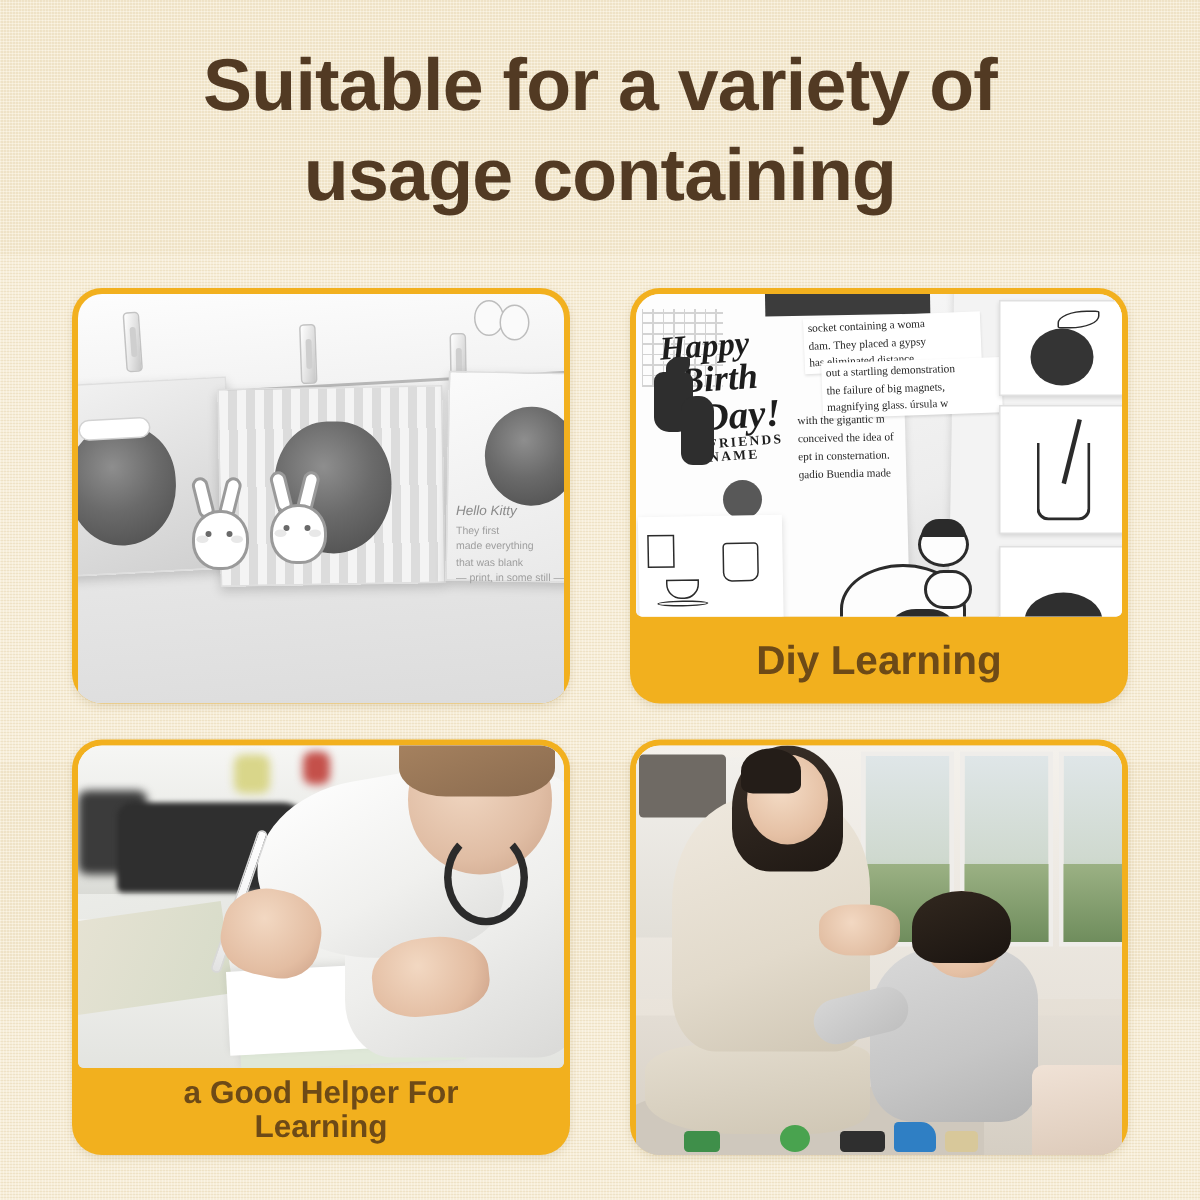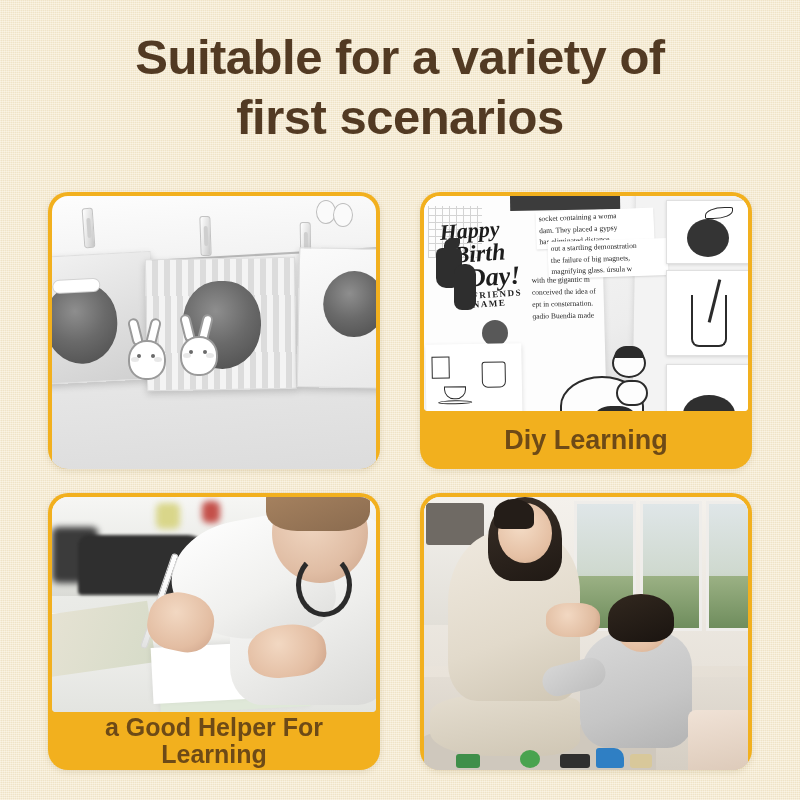--- a/index.html
+++ b/index.html
@@ -90,21 +90,21 @@
     align-items: center;
     justify-content: center;
     text-align: center;
     color: #6d4a17;
     font-size: 27px;
     font-weight: 700;
     line-height: 1.05;
     padding: 0 10px;
     white-space: pre-line;
   }
-  .card-label.two-line { font-size: 25px; line-height: 1.08; }
+  .card-label.two-line { font-size: 21px; line-height: 1.08; }
 
   
   .ph1 { background: linear-gradient(175deg,#fdfdfd 0%,#ebebeb 45%,#dcdcdc 100%); }
   .ph1 .string {
     position: absolute; left: -4%; top: 22%; width: 112%; height: 2px;
     background: #b9b9b9; transform: rotate(-3.2deg);
   }
   .ph1 .peg {
     position: absolute; width: 11px; height: 40px; border-radius: 3px;
     background: linear-gradient(100deg,#ffffff 0%,#e2e2e2 55%,#c6c6c6 100%);
@@ -363,21 +363,21 @@
   }
 </style>
 </head>
 <body>
 
 <div class="paper-texture"></div>
 
 <div class="page">
 
   <div class="headline">Suitable for a variety of
-first scenarios</div>
+usage containing</div>
 
   <div class="grid">
 
     <div class="card">
       <div class="card-photo ph1">
         <div class="string"></div>
         <div class="balloons">
           <div class="bl one"></div>
             <div class="bl two"></div>
         </div>
@@ -408,20 +408,27 @@
         <div class="bunny b2">
           <div class="ear l"></div>
             <div class="ear r"></div>
             <div class="body"></div>
           <div class="eye l"></div>
             <div class="eye r"></div>
           <div class="cheek l"></div>
             <div class="cheek r"></div>
         </div>
 
+        <div class="caption">
+          <div class="title">Hello Kitty</div>
+          <div style="white-space:pre-line;">They first
+made everything
+that was blank
+— print, in some still —</div>
+        </div>
       </div>
     </div>
 
     <div class="card">
       <div class="card-photo ph2">
         <div class="sheet left"></div>
         <div class="sheet rightcol"></div>
         <div class="gridpatch"></div>
         <div class="darkbar"></div>
 

